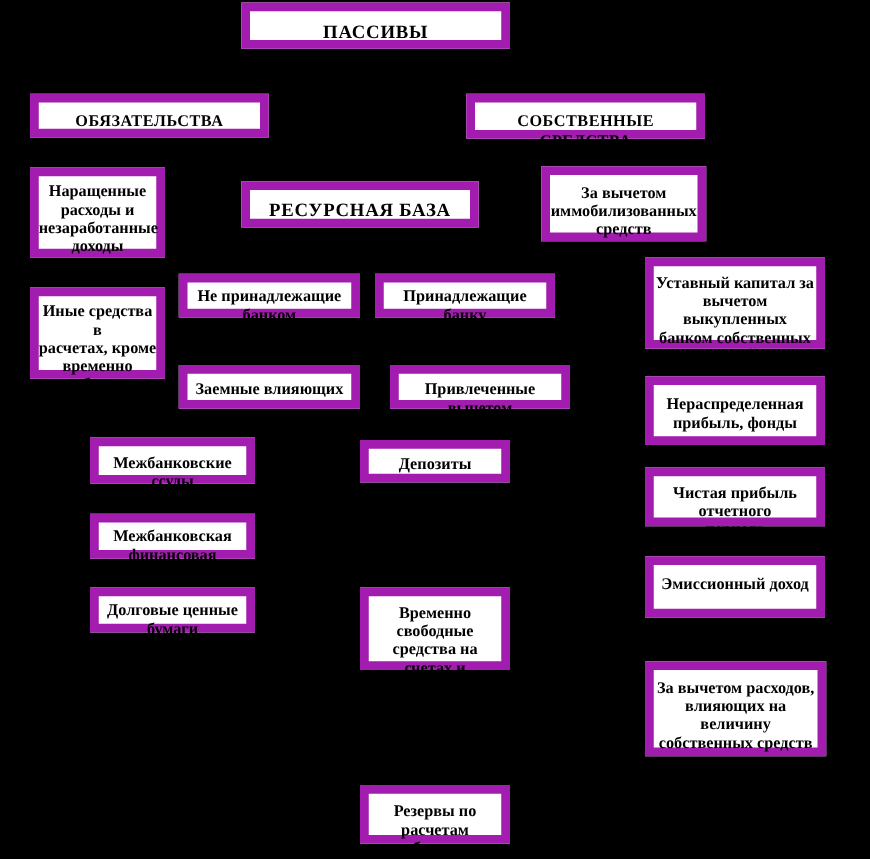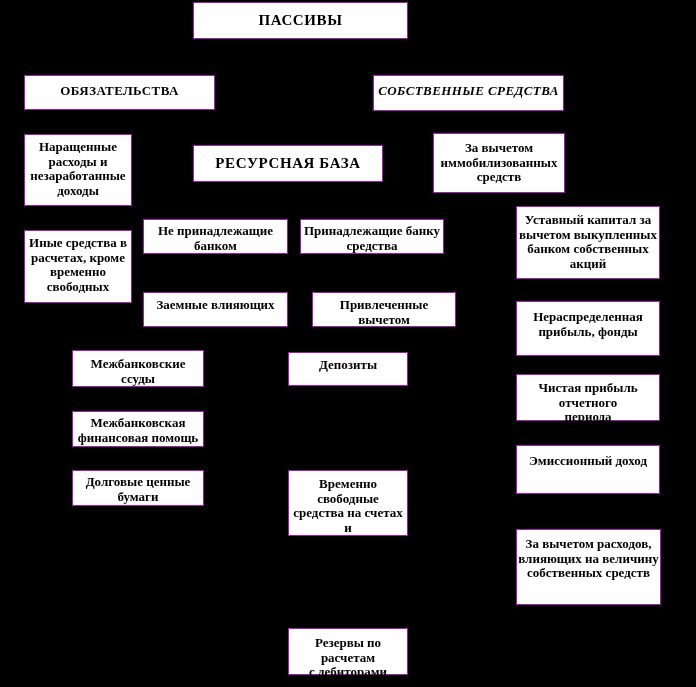--- a/index.html
+++ b/index.html
@@ -1,37 +1,37 @@
 <!DOCTYPE html>
 <html><head>
 <meta charset="utf-8">
 <style>
   html,body{margin:0;padding:0;background:#000;}
   .canvas{
     position:relative;width:696px;height:687px;background:#000;overflow:hidden;
     font-family:"Liberation Serif","DejaVu Serif",serif;
   }
   .box{
-    position:absolute;background:#ffffff;border:1px solid #a21caf;color:#000;
+    position:absolute;background:#ffffff;border:7px solid #a21caf;color:#000;
     font-weight:bold;text-align:center;white-space:pre-line;box-sizing:border-box;
   }
   .sm{font-size:13px;line-height:14.5px;padding-top:5px;}
   .md{font-size:13px;line-height:16px;padding-top:7px;letter-spacing:0.4px;}
   .lg{font-size:15px;line-height:18px;padding-top:8px;letter-spacing:0.6px;}
 </style>
 </head>
 <body>
 
 <div class="canvas">
 
   <div class="box lg" style="left:193px;top:2px;width:215px;height:37px;">ПАССИВЫ</div>
 
   <div class="box md" style="left:24px;top:75px;width:191px;height:35px;">ОБЯЗАТЕЛЬСТВА</div>
 
-  <div class="box md" style="left:373px;top:75px;width:191px;height:36px;font-style:italic;">СОБСТВЕННЫЕ СРЕДСТВА</div>
+  <div class="box md" style="left:373px;top:75px;width:191px;height:36px;">СОБСТВЕННЫЕ СРЕДСТВА</div>
 
   <div class="box sm" style="left:24px;top:134px;width:108px;height:72px;">Наращенные
 расходы и
 незаработанные
 доходы</div>
 
   <div class="box lg" style="left:193px;top:145px;width:190px;height:37px;">РЕСУРСНАЯ БАЗА</div>
 
   <div class="box sm" style="left:433px;top:133px;width:132px;height:60px;padding-top:7px;">За вычетом
 иммобилизованных

